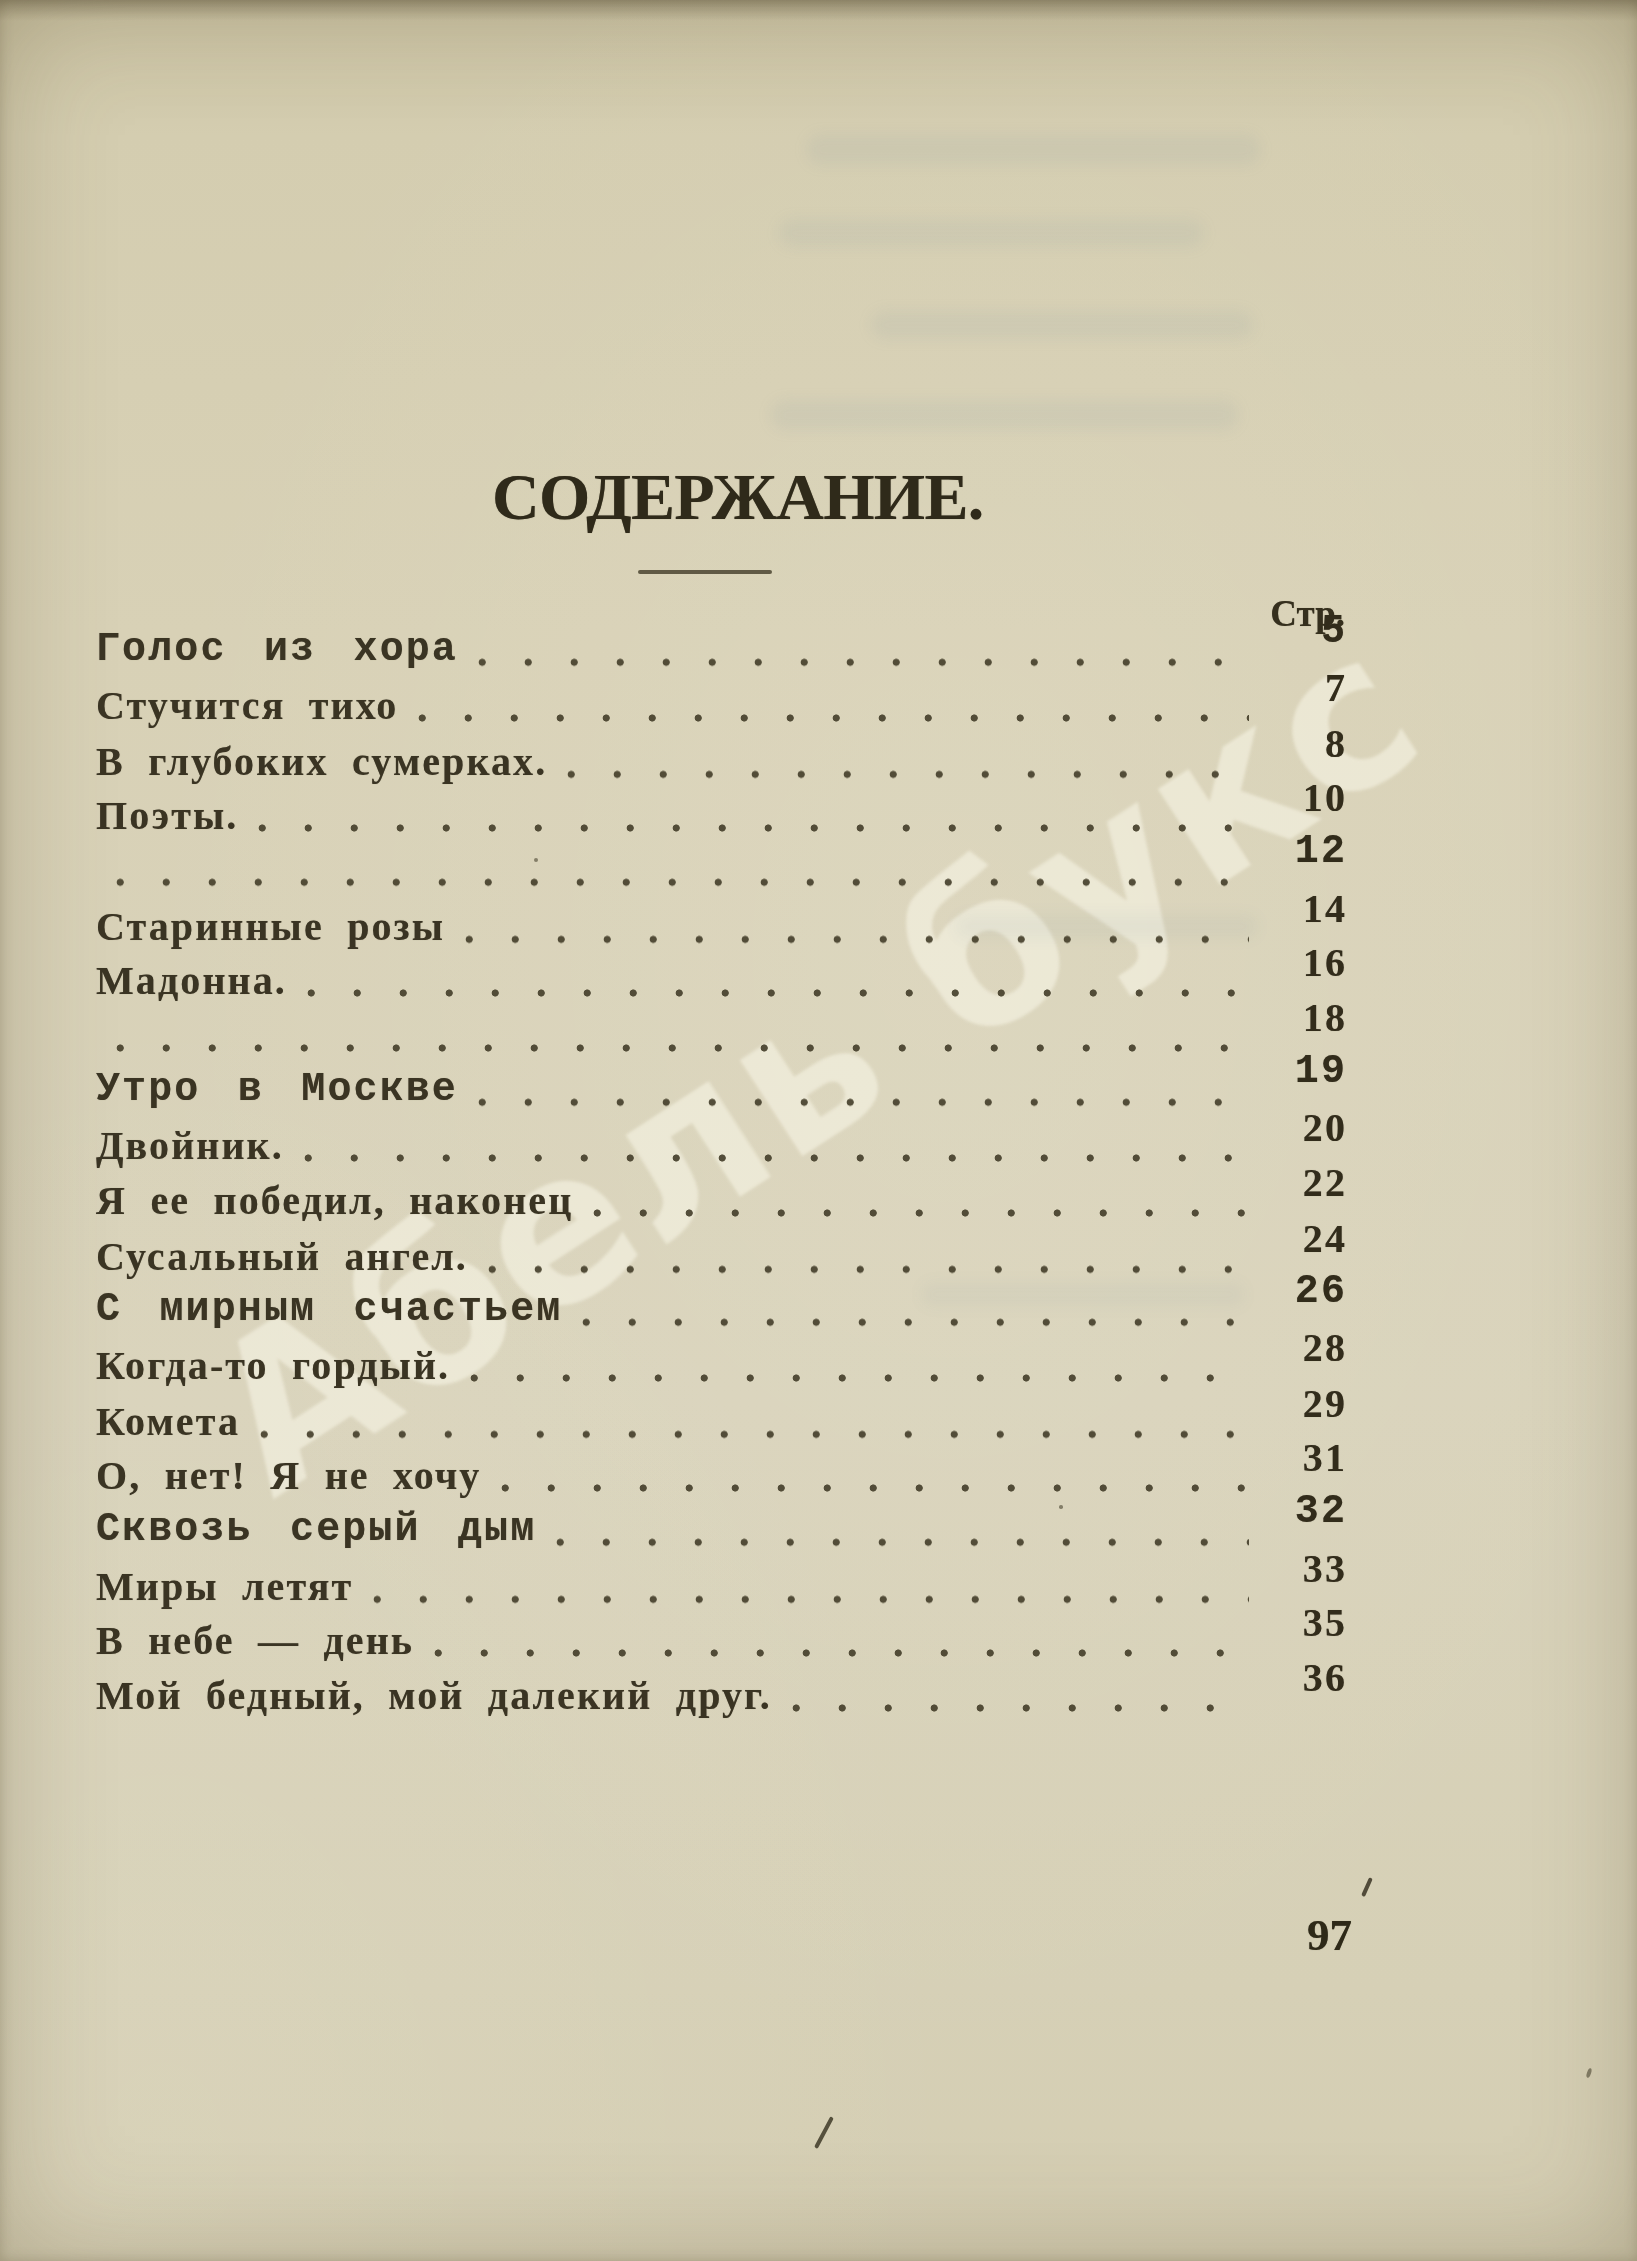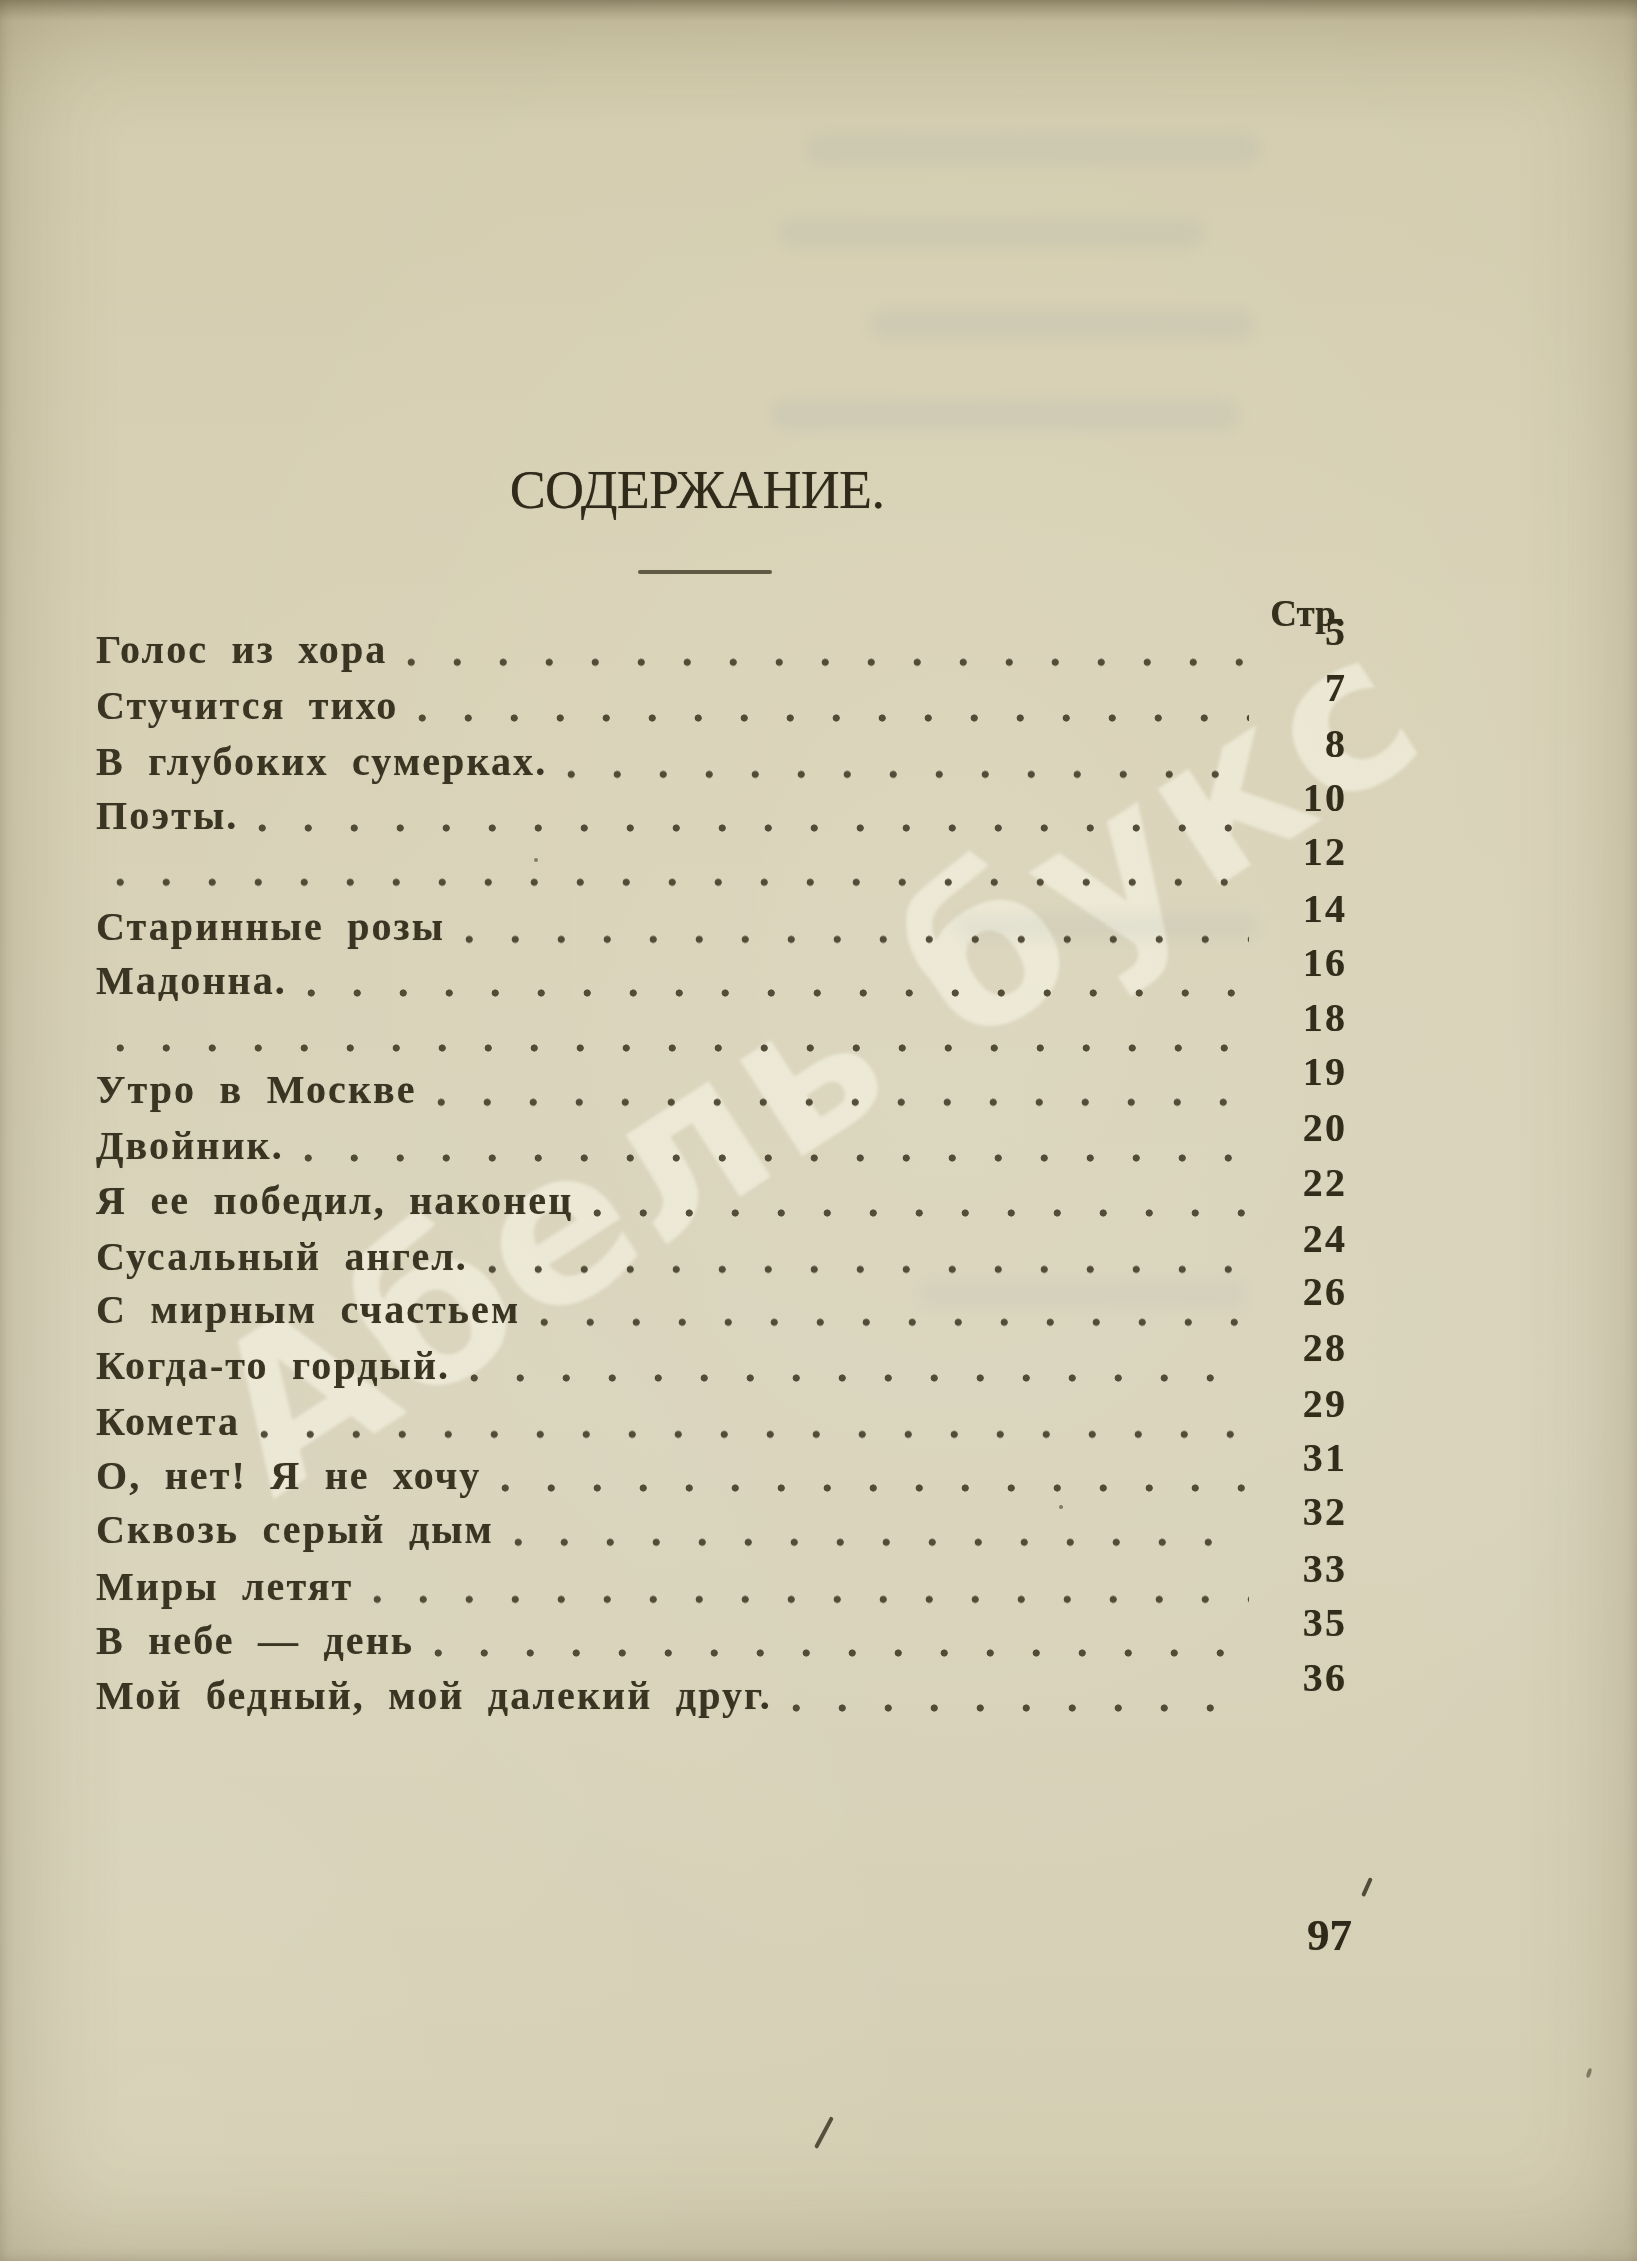--- a/index.html
+++ b/index.html
@@ -39,21 +39,21 @@
   .ghost{position:absolute;background:rgba(128,150,156,0.10);filter:blur(6.4px);border-radius:14px;}
   .g1{left:807px;top:134px;width:453px;height:31px;}
   .g2{left:779px;top:219px;width:425px;height:28px;}
   .g3{left:871px;top:311px;width:382px;height:28px;}
   .g4{left:771px;top:400px;width:467px;height:30px;}
   .g5{left:955px;top:913px;width:304px;height:27px;opacity:.8;}
   .g6{left:920px;top:1281px;width:326px;height:27px;opacity:.7;}
   
   .title{
     position:absolute;left:492px;top:459px;width:410px;
-    font-size:54px;font-weight:normal;letter-spacing:-0.7px;
+    font-size:66px;font-weight:bold;letter-spacing:-0.7px;
     text-align:center;white-space:nowrap;
     color:#2f2a1a;
     text-shadow:0 0 0.7px rgba(47,42,26,0.55);
   }
   .rule{
     position:absolute;left:638px;top:570px;width:134px;height:3.5px;
     background:#4a4430;border-radius:2.1px;opacity:.85;
   }
   .col-header{
     position:absolute;top:592px;right:293px;
@@ -64,21 +64,21 @@
   
   .toc{
     position:absolute;left:96px;top:623px;width:1251px;
   }
   .row{
     display:flex;height:55px;
     font-size:40px;font-weight:bold;letter-spacing:2.1px;word-spacing:11.3px;
     text-shadow:0 0 0.7px rgba(58,52,36,0.45);
   }
   .row:nth-child(3n){transform:translateY(1.4px);}
-  .row:nth-child(4n+1){transform:translateY(-0.7px);}
+  .row:nth-child(4n+1){transform:translateY(-0.7px);font-family:Liberation Mono, monospace;}
   .row .t{line-height:55px;white-space:nowrap;color:#3a3423;}
   .row .leader{
     flex:1;height:10px;align-self:center;
     margin:25px 10px 0 20px;
     background-image:radial-gradient(circle at 4.2px 5px,#46402c 3.2px,rgba(70,64,44,0) 3.9px);
     background-size:46px 10px;background-repeat:repeat-x;
     opacity:.92;
   }
   .row .num{
     width:88px;text-align:right;line-height:55px;

